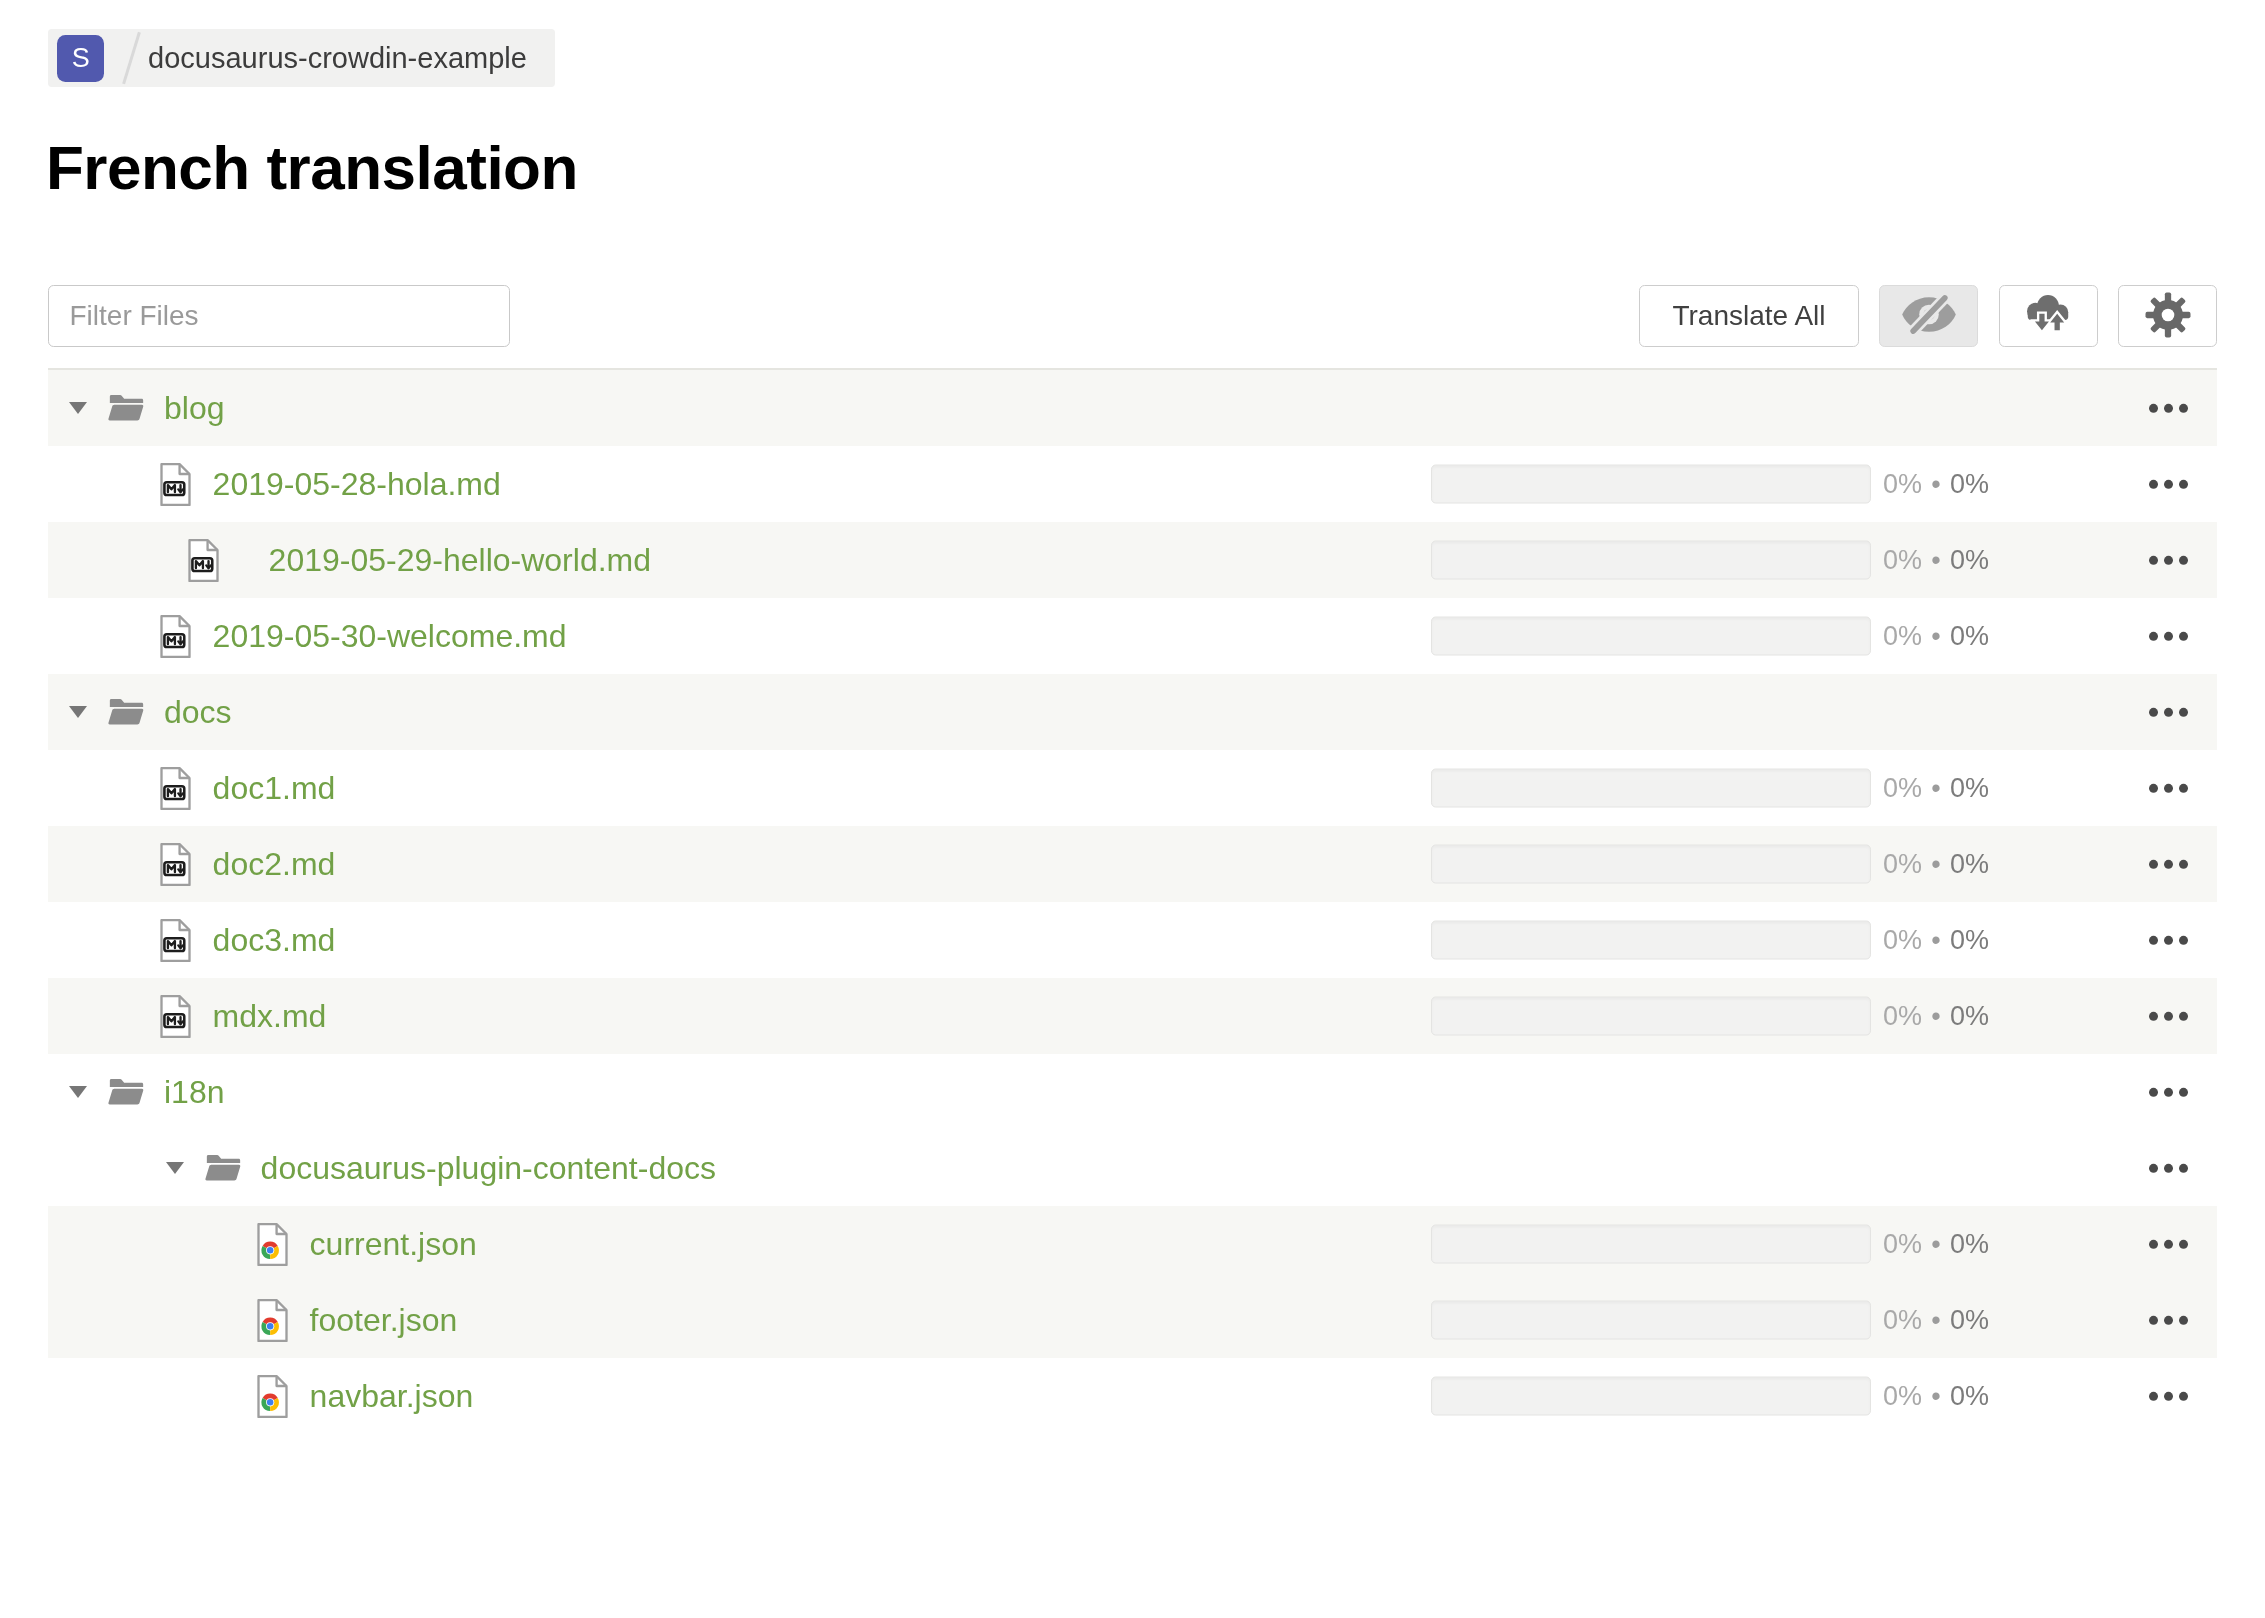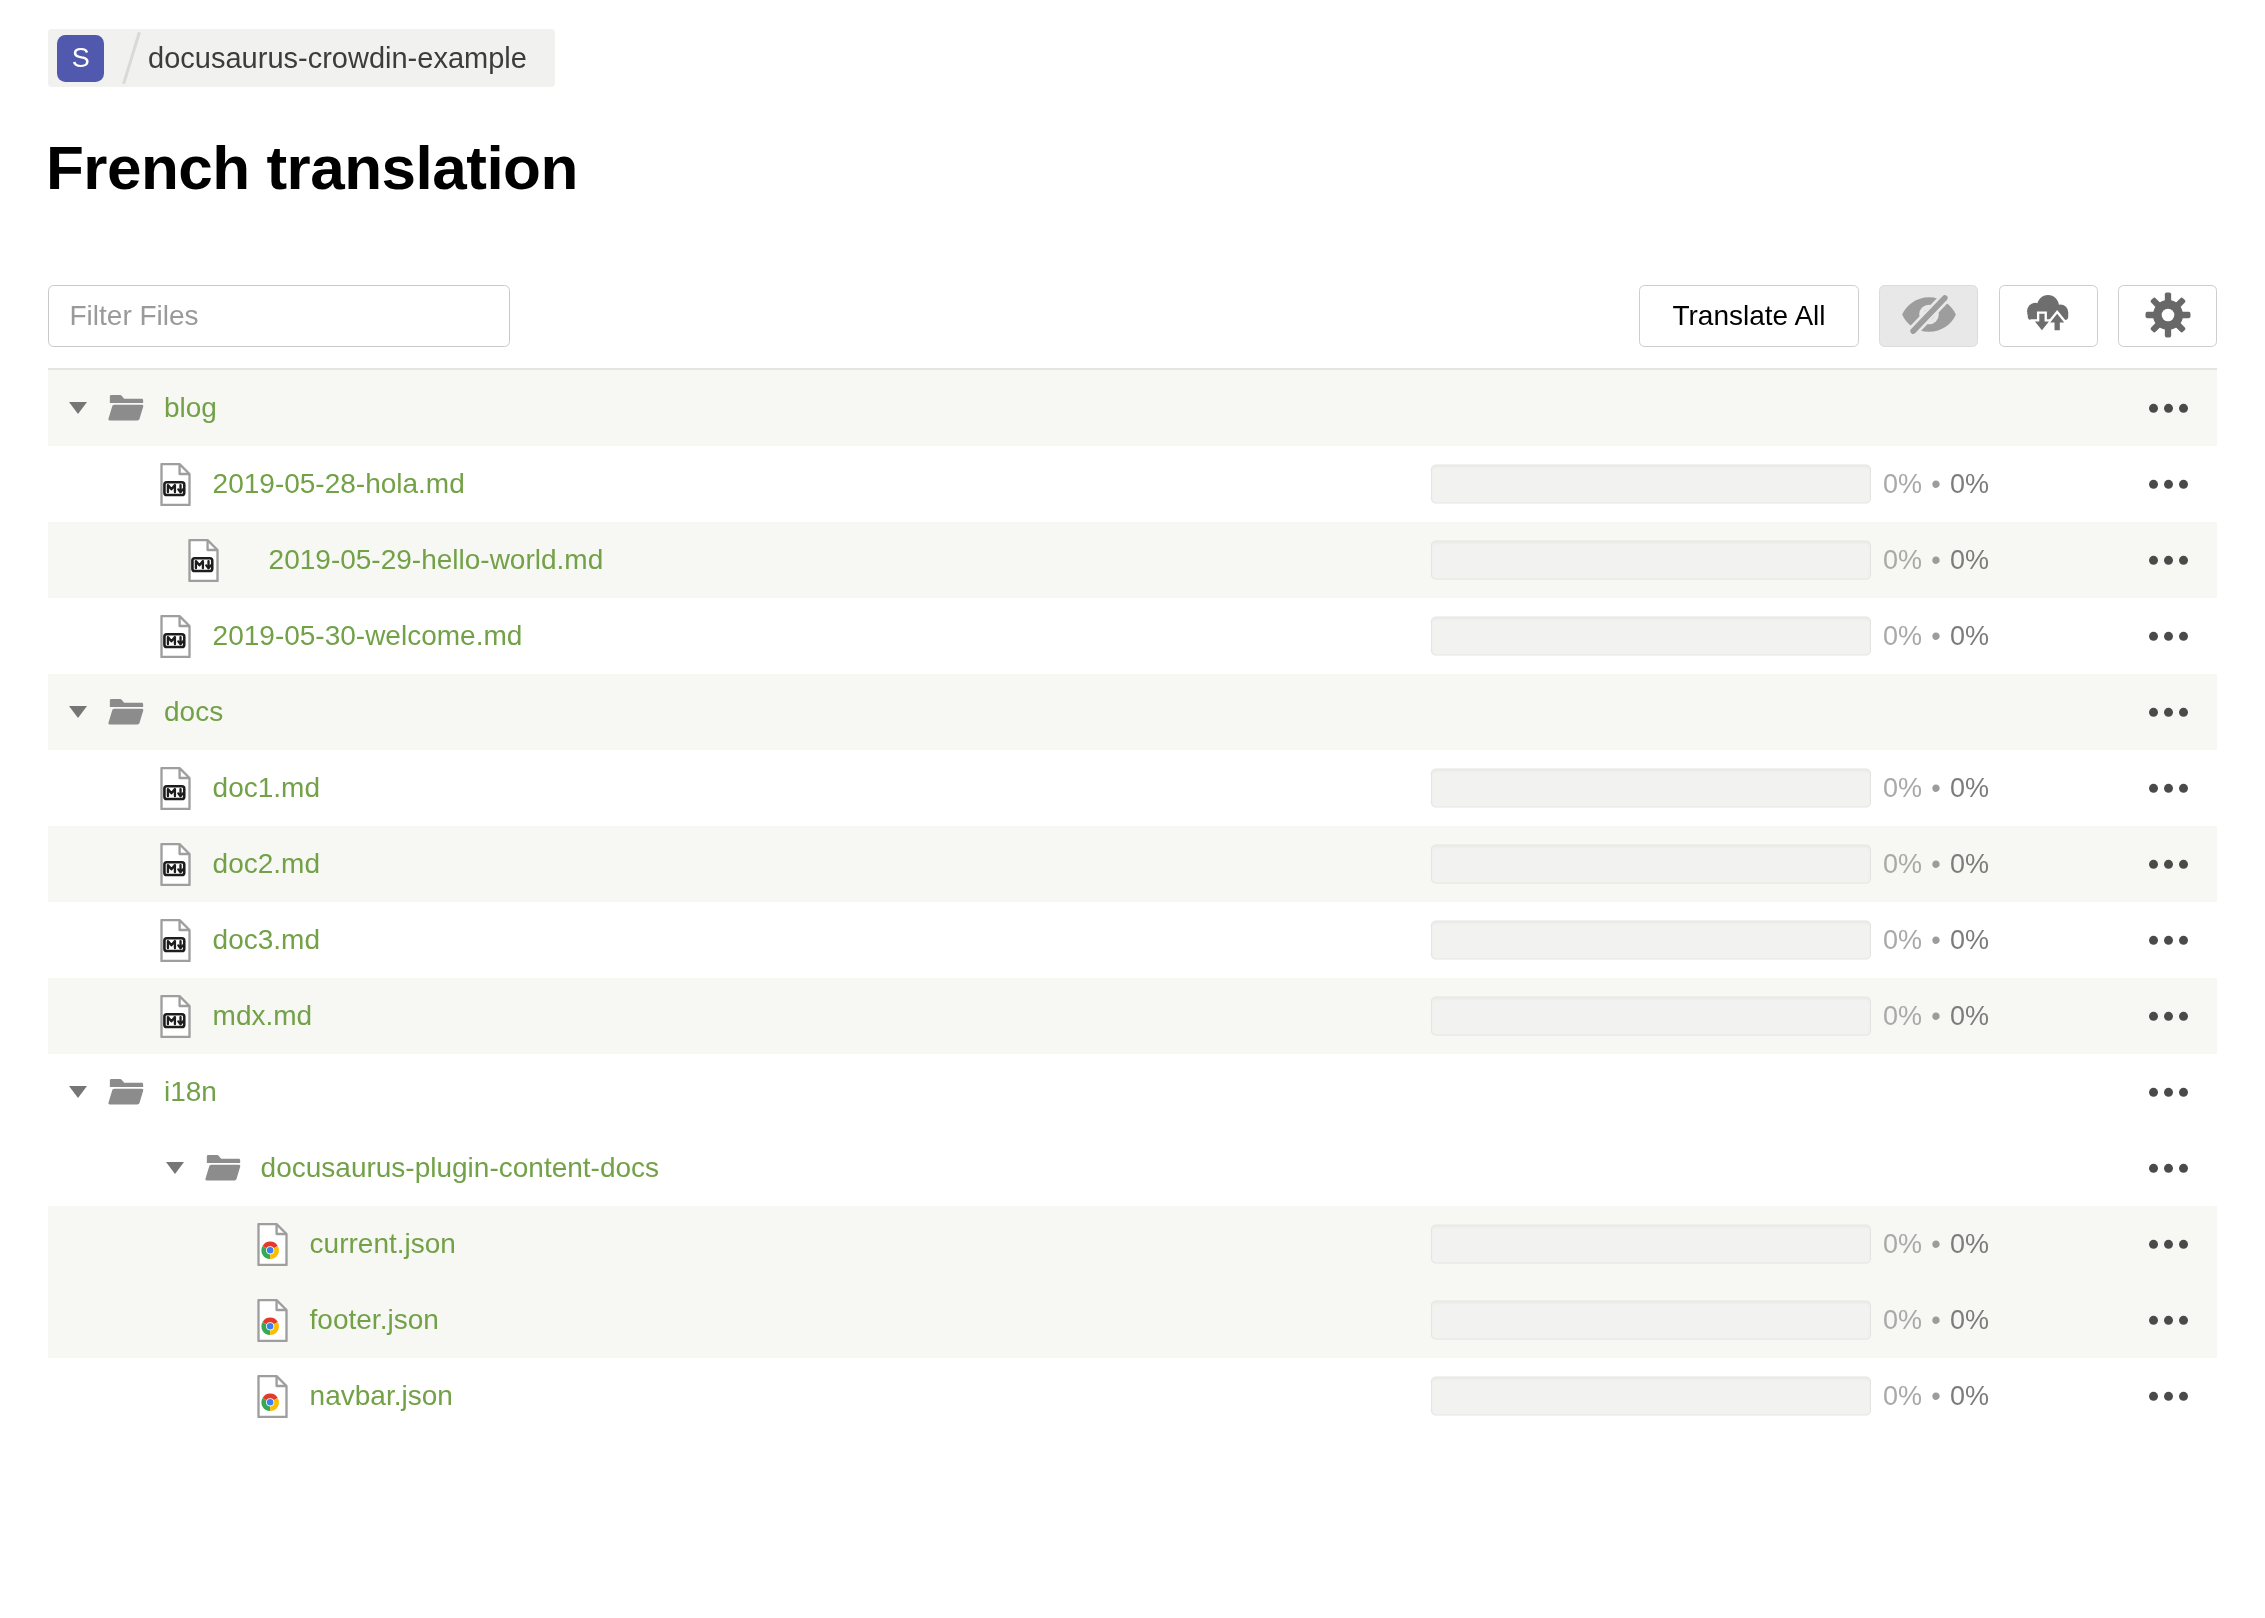--- a/index.html
+++ b/index.html
@@ -20,36 +20,36 @@
 
   
   .toolbar { position:absolute; top:285px; left:48px; right:48px; height:62px; }
   .filter-input { box-sizing:border-box; width:462px; height:62px; border:1.9px solid #c9c9c9; border-radius:5.6px;
                   font-family:"Liberation Sans","DejaVu Sans",sans-serif; font-size:28px; padding:0 20.5px;
                   color:#4d7c0f; outline:none; background:#fff; }
   .filter-input::placeholder { color:#9a9a9a; }
   .toolbar-right { position:absolute; right:0; top:0; display:flex; gap:20.5px; }
   .btn { box-sizing:border-box; height:62px; background:#fff; border:1.9px solid #cdcdcd; border-radius:5.6px;
          display:flex; align-items:center; justify-content:center; cursor:pointer; }
-  .btn-translate { padding:0 32px; font-size:28px; color:#000000; }
+  .btn-translate { padding:0 32px; font-size:28px; color:#404040; }
   .btn-icon { width:99px; }
   .btn-icon.pressed { background:#e8e8e8; border-color:#dbdbdb; }
 
   
   .file-list { position:absolute; top:368px; left:48px; right:48px; border-top:2.8px solid #e5e5e0; }
   .row { position:relative; height:76px; }
   .row.gray { background:#f7f7f4; }
   .row-inner { display:flex; align-items:center; height:100%; }
   .caret { width:39px; flex:0 0 39px; display:flex; align-items:center; cursor:pointer; }
   .caret i { width:0; height:0; border-left:9.3px solid transparent; border-right:9.3px solid transparent;
              border-top:12px solid #767676; display:block; }
   .caret.spacer { cursor:default; }
   .row-icon { width:37px; flex:0 0 37px; height:50px; margin-right:18.6px; display:flex;
               align-items:center; justify-content:center; }
-  .row-label { font-size:28px; color:#72a147; cursor:pointer; white-space:nowrap; }
+  .row-label { font-size:32px; color:#72a147; cursor:pointer; white-space:nowrap; }
   .progress { position:absolute; left:1383px; top:50%; transform:translateY(-50%); width:440px; height:39px;
               box-sizing:border-box; background:#f2f2f1; border:1.9px solid #e4e4e2; border-radius:4.7px;
               box-shadow:inset 0 1.9px 2.8px rgba(0,0,0,0.03); }
   .pct { position:absolute; left:1835px; top:50%; transform:translateY(-50%); font-size:27px; white-space:nowrap; }
   .pct-a { color:#a9a9a9; }
   .pct-sep { color:#9c9c9c; margin:0 9.3px; }
   .pct-b { color:#7c7c7c; }
   .dots { position:absolute; left:2101px; top:50%; transform:translateY(-50%); display:flex; gap:5.6px;
           cursor:pointer; padding:7.5px 0; }
   .dots i { width:9.3px; height:9.3px; border-radius:50%; background:#4a4a4a; display:block; }

